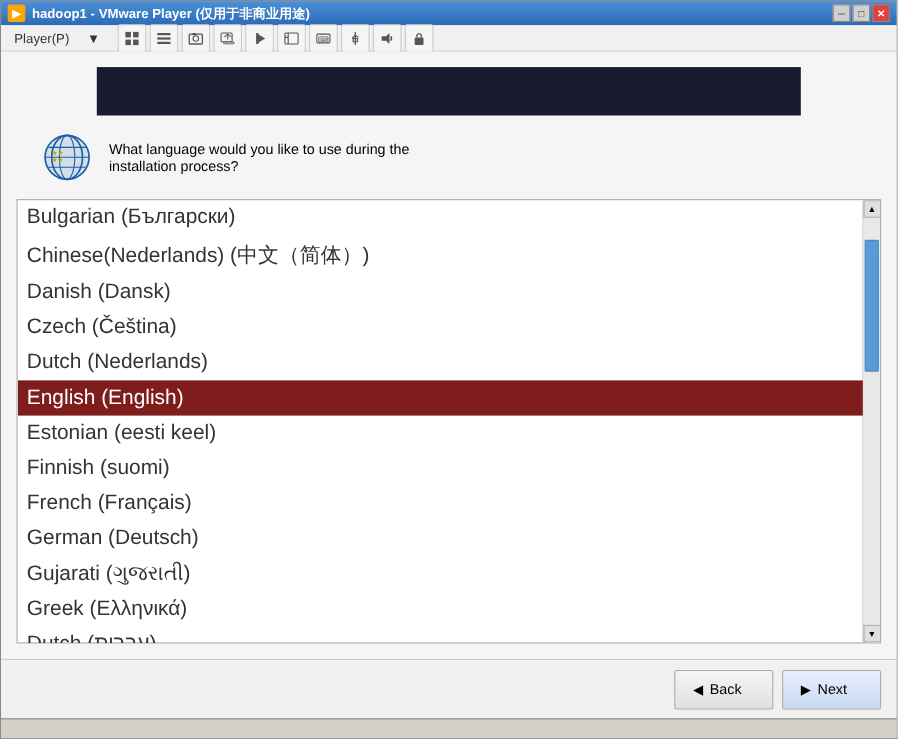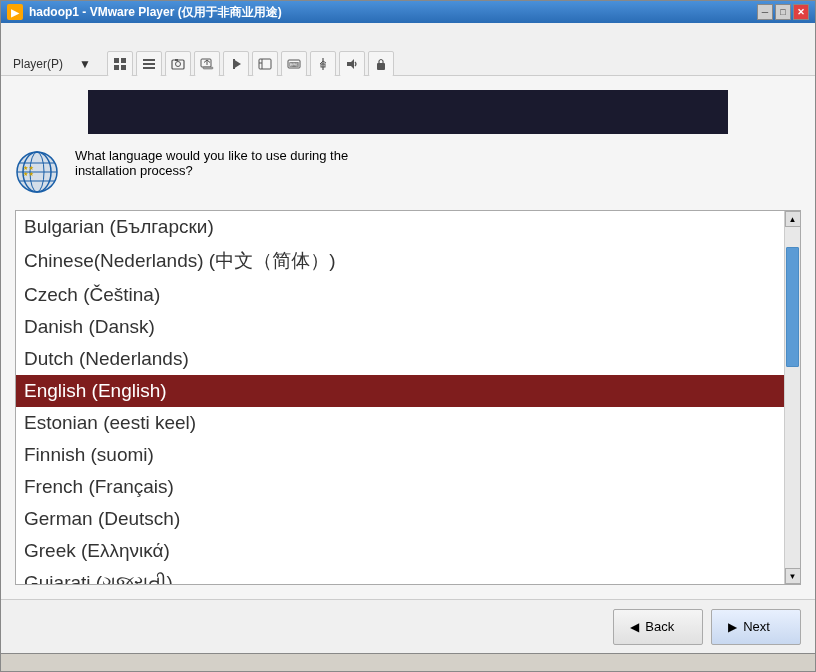--- a/index.html
+++ b/index.html
@@ -77,21 +77,20 @@
 
     
     .menu-bar {
       background: #f0f0f0;
       height: 24px;
       display: flex;
       align-items: center;
       padding: 0 4px;
       border-bottom: 1px solid #ccc;
       flex-shrink: 0;
-      margin-top: 29px;
     }
 
     .menu-item {
       padding: 3px 8px;
       cursor: pointer;
       font-size: 12px;
       color: #333;
     }
 
     .toolbar-btn {
@@ -121,22 +120,22 @@
       background: #1a1a2e;
       height: 44px;
       margin: 14px auto;
       width: 640px;
       flex-shrink: 0;
     }
 
     
     .question-area {
       display: flex;
-      align-items: flex-start;
-      padding: 0 20px 14px 12px;
+      align-items: center;
+      padding: 0 20px 14px 36px;
       gap: 14px;
       flex-shrink: 0;
     }
 
     .flag-icon {
       width: 48px;
       height: 48px;
       flex-shrink: 0;
     }
 
@@ -371,30 +370,30 @@
         <div>What language would you like to use during the</div>
         <div>installation process?</div>
       </div>
     </div>
 
     <div class="list-container">
       <div class="language-list" id="language-list">
 
       <div class="language-item">Bulgarian (Български)</div>
           <div class="language-item">Chinese(Nederlands) (中文（简体）)</div>
+          <div class="language-item">Danish (Dansk)</div>
           <div class="language-item">Czech (Čeština)</div>
-          <div class="language-item">Danish (Dansk)</div>
           <div class="language-item">Dutch (Nederlands)</div>
           <div class="language-item selected">English (English)</div>
           <div class="language-item">Estonian (eesti keel)</div>
           <div class="language-item">Finnish (suomi)</div>
           <div class="language-item">French (Français)</div>
           <div class="language-item">German (Deutsch)</div>
+          <div class="language-item">Gujarati (ગુજરાતી)</div>
           <div class="language-item">Greek (Ελληνικά)</div>
-          <div class="language-item">Gujarati (ગુજરાતી)</div>
           <div class="language-item">Dutch (עברית)</div>
         </div>
 
       <div class="scrollbar">
         <div class="scroll-arrow">▲</div>
         <div class="scroll-track">
           <div class="scroll-thumb"></div>
         </div>
         <div class="scroll-arrow">▼</div>
       </div>

